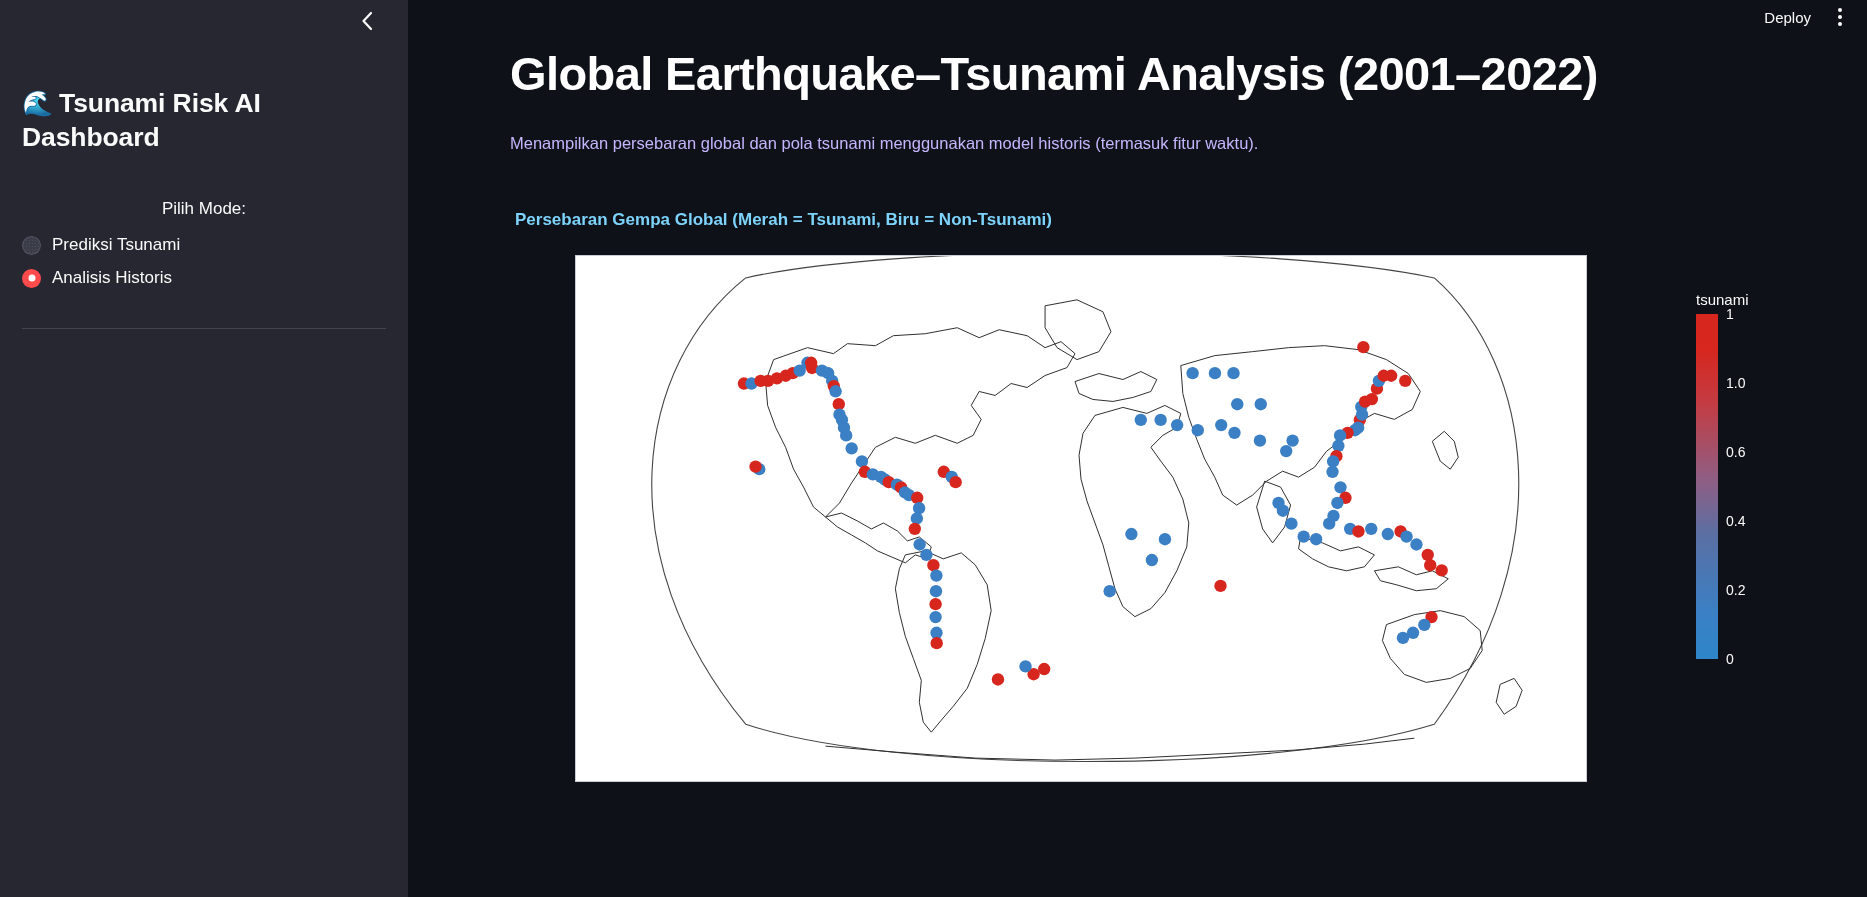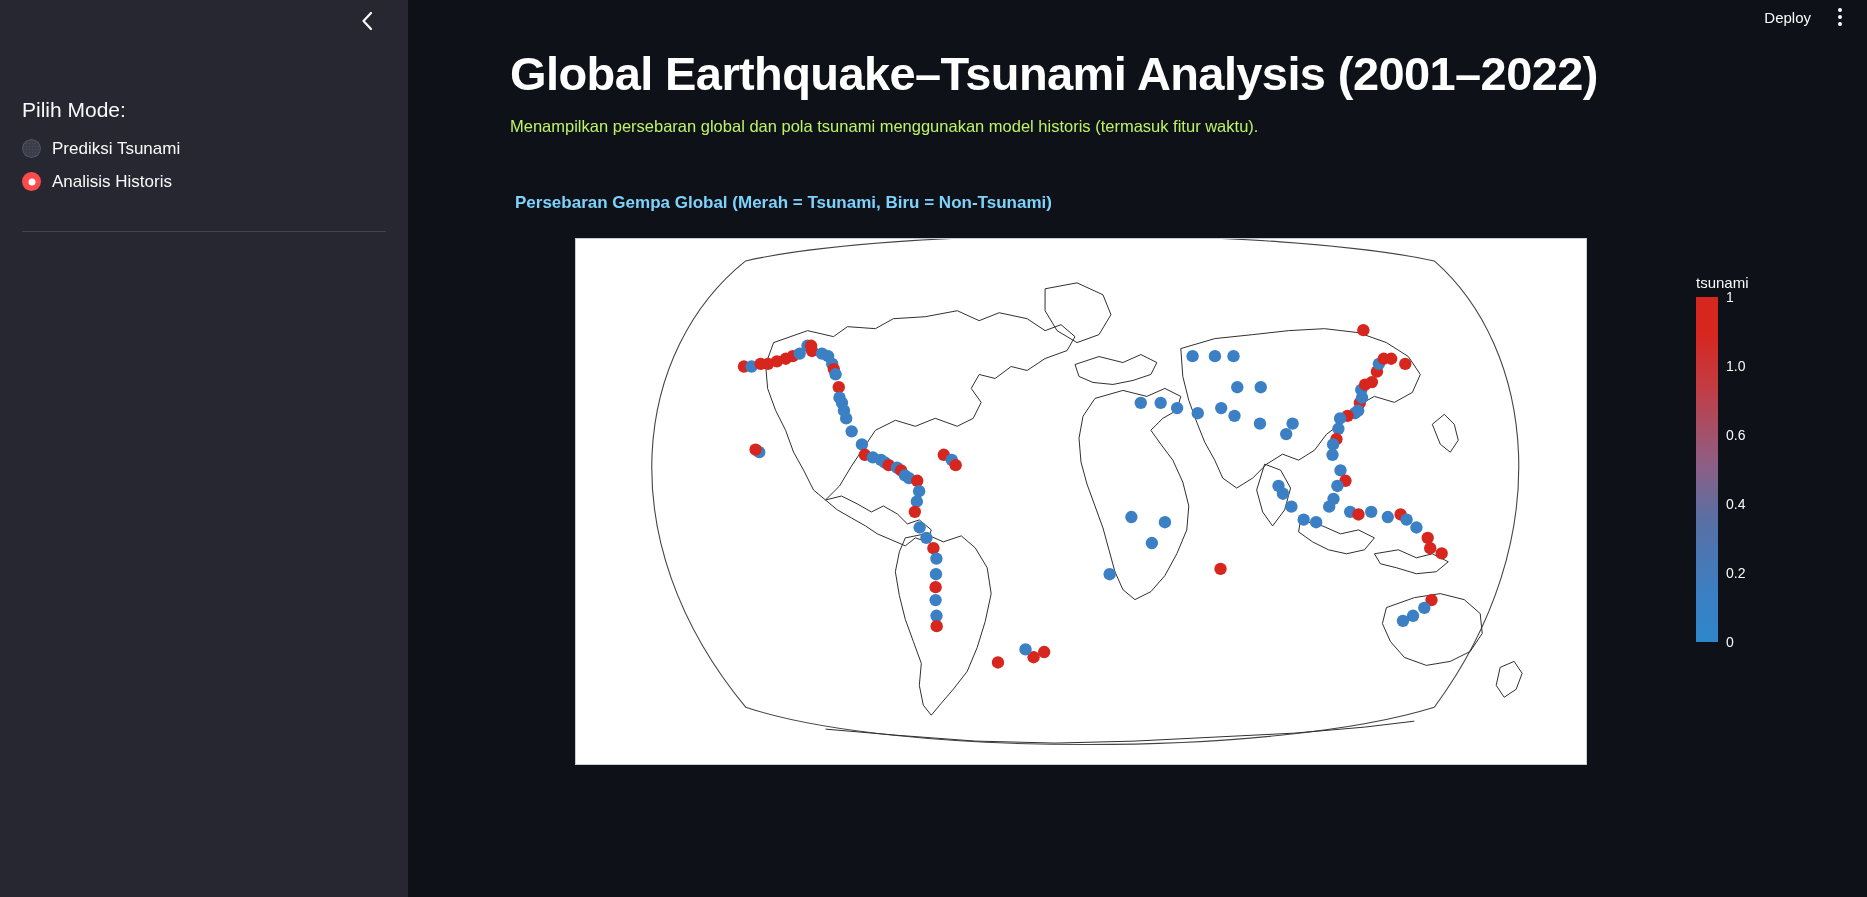--- a/index.html
+++ b/index.html
@@ -25,22 +25,22 @@
     color: #fafafa; cursor: pointer;
   }
   .sidebar-inner { padding-top: 86px; }
   .brand {
     font-size: 26.5px; font-weight: 700; color: #fafafa;
     line-height: 1.30; letter-spacing: -0.1px;
     display: block;
   }
   .brand .wave { font-size: 25px; margin-right: 6px; }
   .pilih-label {
-    margin-top: 12px;
-    font-size: 21px; color: #fafafa; font-weight: 400;
+    margin-top: 44px;
+    font-size: 17px; color: #fafafa; font-weight: 400; text-align: center;
   }
   .radio-group { margin-top: 10px; }
   .radio-row {
     display: flex; align-items: center; gap: 11px;
     height: 33px; cursor: pointer;
   }
   .radio-dot {
     width: 19px; height: 19px; border-radius: 50%;
     background: #ff4b4b; position: relative; flex: 0 0 19px;
   }
@@ -90,21 +90,21 @@
   }
   .kebab i { width: 4px; height: 4px; border-radius: 50%; background: #fafafa; display: block; }
 
   .content { padding: 48px 8px 0 102px; }
   .page-title {
     font-size: 47px; font-weight: 700; color: #ffffff;
     letter-spacing: -0.6px; line-height: 1.12;
     font-family: "Liberation Sans", sans-serif;
   }
   .page-subtitle {
-    margin-top: 16px; font-size: 16.5px; color: #bef264; font-weight: 400;
+    margin-top: 33px; font-size: 16.5px; color: #c4b5fd; font-weight: 400;
   }
   .chart-title {
     margin-top: 57px; margin-left: 5px;
     font-size: 17px; font-weight: 700; color: #7dd3fc;
   }
 
   
   .figure-wrap { position: relative; margin-top: 25px; }
   .map-panel {
     position: absolute; left: 65px; top: 0;
@@ -142,20 +142,23 @@
   <aside class="sidebar">
 
     <div class="sidebar-collapse">
       <svg width="15" height="22" viewBox="0 0 15 22">
         <polyline points="11,3 3.5,11 11,19" fill="none" stroke="#fafafa" stroke-width="2.2" stroke-linecap="round" stroke-linejoin="round"></polyline>
       </svg>
     </div>
 
     <div class="sidebar-inner">
 
+      <div class="brand">
+        <span class="wave">🌊</span><span>Tsunami Risk AI Dashboard</span>
+      </div>
 
       <div class="pilih-label">Pilih Mode:</div>
 
       <div class="radio-group">
         <div class="radio-row">
           <span class="radio-dot off"></span>
           <span class="radio-label">Prediksi Tsunami</span>
         </div>
         <div class="radio-row">
           <span class="radio-dot"></span>

